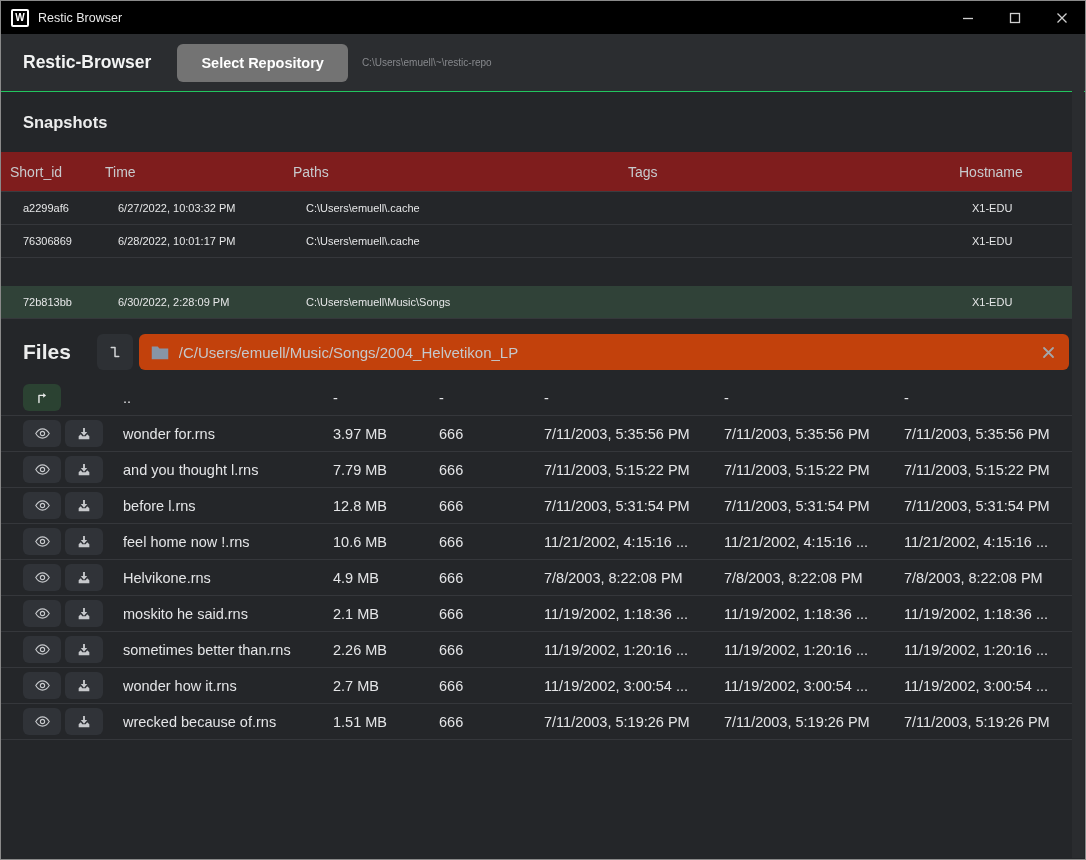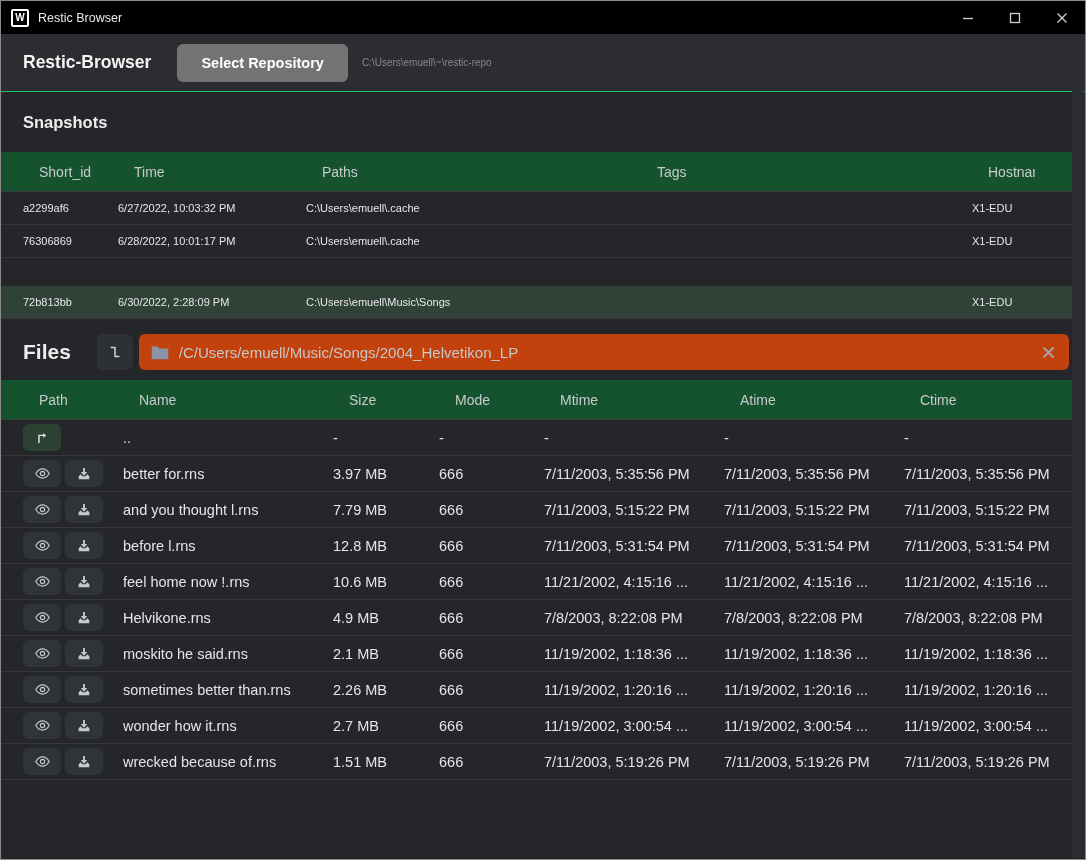--- a/index.html
+++ b/index.html
@@ -15,21 +15,21 @@
   .win-btn{width:47px;height:100%;display:flex;align-items:center;justify-content:center;cursor:default;}
   
   .header{height:57px;background:#2b2d30;display:flex;align-items:center;padding:0 22px;border-bottom:1px solid #22c55e;}
   .app-title{color:#f2f3f3;font-weight:bold;font-size:17.5px;}
   .btn-repo{margin-left:26px;height:38px;padding:0 24px;border:none;border-radius:6px;
     background:#737373;color:#fff;font-weight:bold;font-size:14.5px;font-family:inherit;cursor:pointer;}
   .repo-path{margin-left:14px;color:#87898d;font-size:10px;}
   
   .section-heading{height:60px;display:flex;align-items:center;padding:0 22px;
     color:#eceded;font-weight:bold;font-size:16.5px;}
-  .thead{height:40px;background:#14532d;display:flex;align-items:center;padding:0 38px;
+  .thead{height:40px;background:#7f1d1d;display:flex;align-items:center;padding:0 9px;
     box-sizing:border-box;color:#c8cacd;font-size:14px;border-bottom:1px solid #3a3c40;width:1072px;}
   .srow{height:33px;display:flex;align-items:center;padding:0 22px;box-sizing:border-box;
     border-bottom:1px solid #35373b;color:#e6e7e8;font-size:11px;width:1072px;}
   .srow.selected{background:#304238;margin-top:28px;}
   .frow{height:36px;display:flex;align-items:center;padding:0 22px;box-sizing:border-box;
     border-bottom:1px solid #35373b;color:#e4e5e7;font-size:14.5px;width:1072px;}
   .cell{overflow:hidden;white-space:nowrap;padding-right:8px;box-sizing:border-box;}
   
   .c-shortid{width:95px;} .c-time{width:188px;} .c-paths{width:335px;} .c-tags{width:331px;} .c-host{flex:1;}
   
@@ -132,29 +132,20 @@
       </svg>
       <span class="path-text">/C/Users/emuell/Music/Songs/2004_Helvetikon_LP</span>
       <button class="clear-btn">
         <svg width="13" height="13" viewBox="0 0 13 13">
           <path d="M2 2l9 9M11 2l-9 9" stroke="#a3a6aa" stroke-width="1.8" stroke-linecap="round"></path>
         </svg>
       </button>
     </div>
   </div>
 
-  <div class="thead">
-    <div class="cell f-path">Path</div>
-    <div class="cell f-name">Name</div>
-    <div class="cell f-size">Size</div>
-    <div class="cell f-mode">Mode</div>
-    <div class="cell f-mtime">Mtime</div>
-    <div class="cell f-atime">Atime</div>
-    <div class="cell f-ctime">Ctime</div>
-  </div>
 
   <div class="frow">
     <div class="f-path">
       <button class="abtn green">
         <svg width="17" height="17" viewBox="0 0 24 24">
           <path d="M7 19V9h7" fill="none" stroke="#e8eae9" stroke-width="2" stroke-linecap="round" stroke-linejoin="round"></path>
           <path d="M13 5.5l4 3.5-4 3.5z" fill="#e8eae9"></path>
         </svg>
       </button>
     </div>
@@ -175,21 +166,21 @@
             <circle cx="12" cy="12" r="3" fill="none" stroke="#c7c9cc" stroke-width="1.6"></circle>
           </svg>
         </button>
         <button class="abtn">
           <svg width="16" height="16" viewBox="0 0 24 24">
             <path d="M10.6 3h2.8v6h3.4L12 14.5 7.2 9h3.4z" fill="#c7c9cc"></path>
             <path d="M4 15.5l3.2-3 2.3 2.7h5L16.8 12.5 20 15.5V20H4z" fill="#c7c9cc"></path>
           </svg>
         </button>
       </div>
-      <div class="cell f-name">better for.rns</div>
+      <div class="cell f-name">wonder for.rns</div>
       <div class="cell f-size">3.97 MB</div>
       <div class="cell f-mode">666</div>
       <div class="cell f-mtime">7/11/2003, 5:35:56 PM</div>
       <div class="cell f-atime">7/11/2003, 5:35:56 PM</div>
       <div class="cell f-ctime">7/11/2003, 5:35:56 PM</div>
     </div>
 
     <div class="frow">
       <div class="f-path">
         <button class="abtn">

